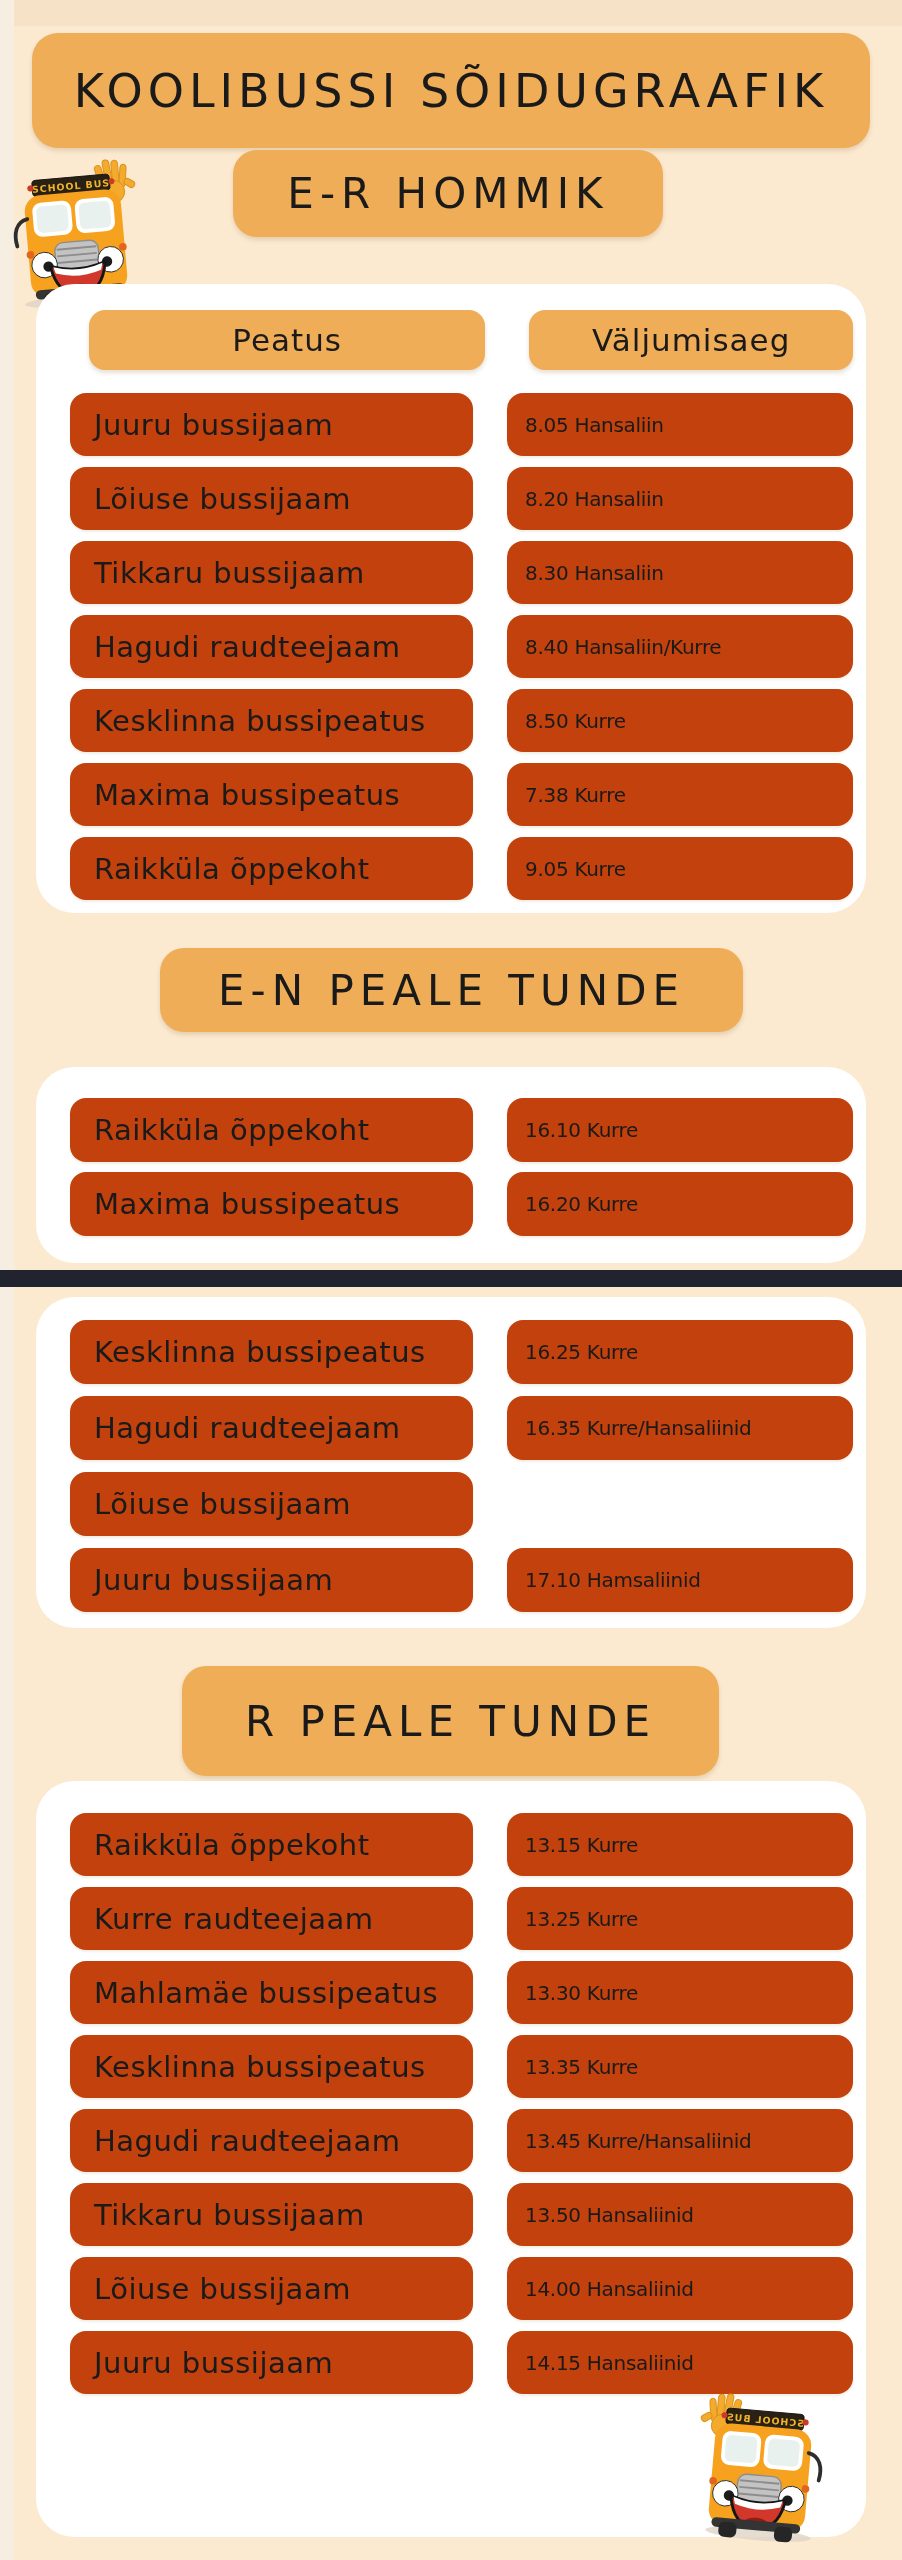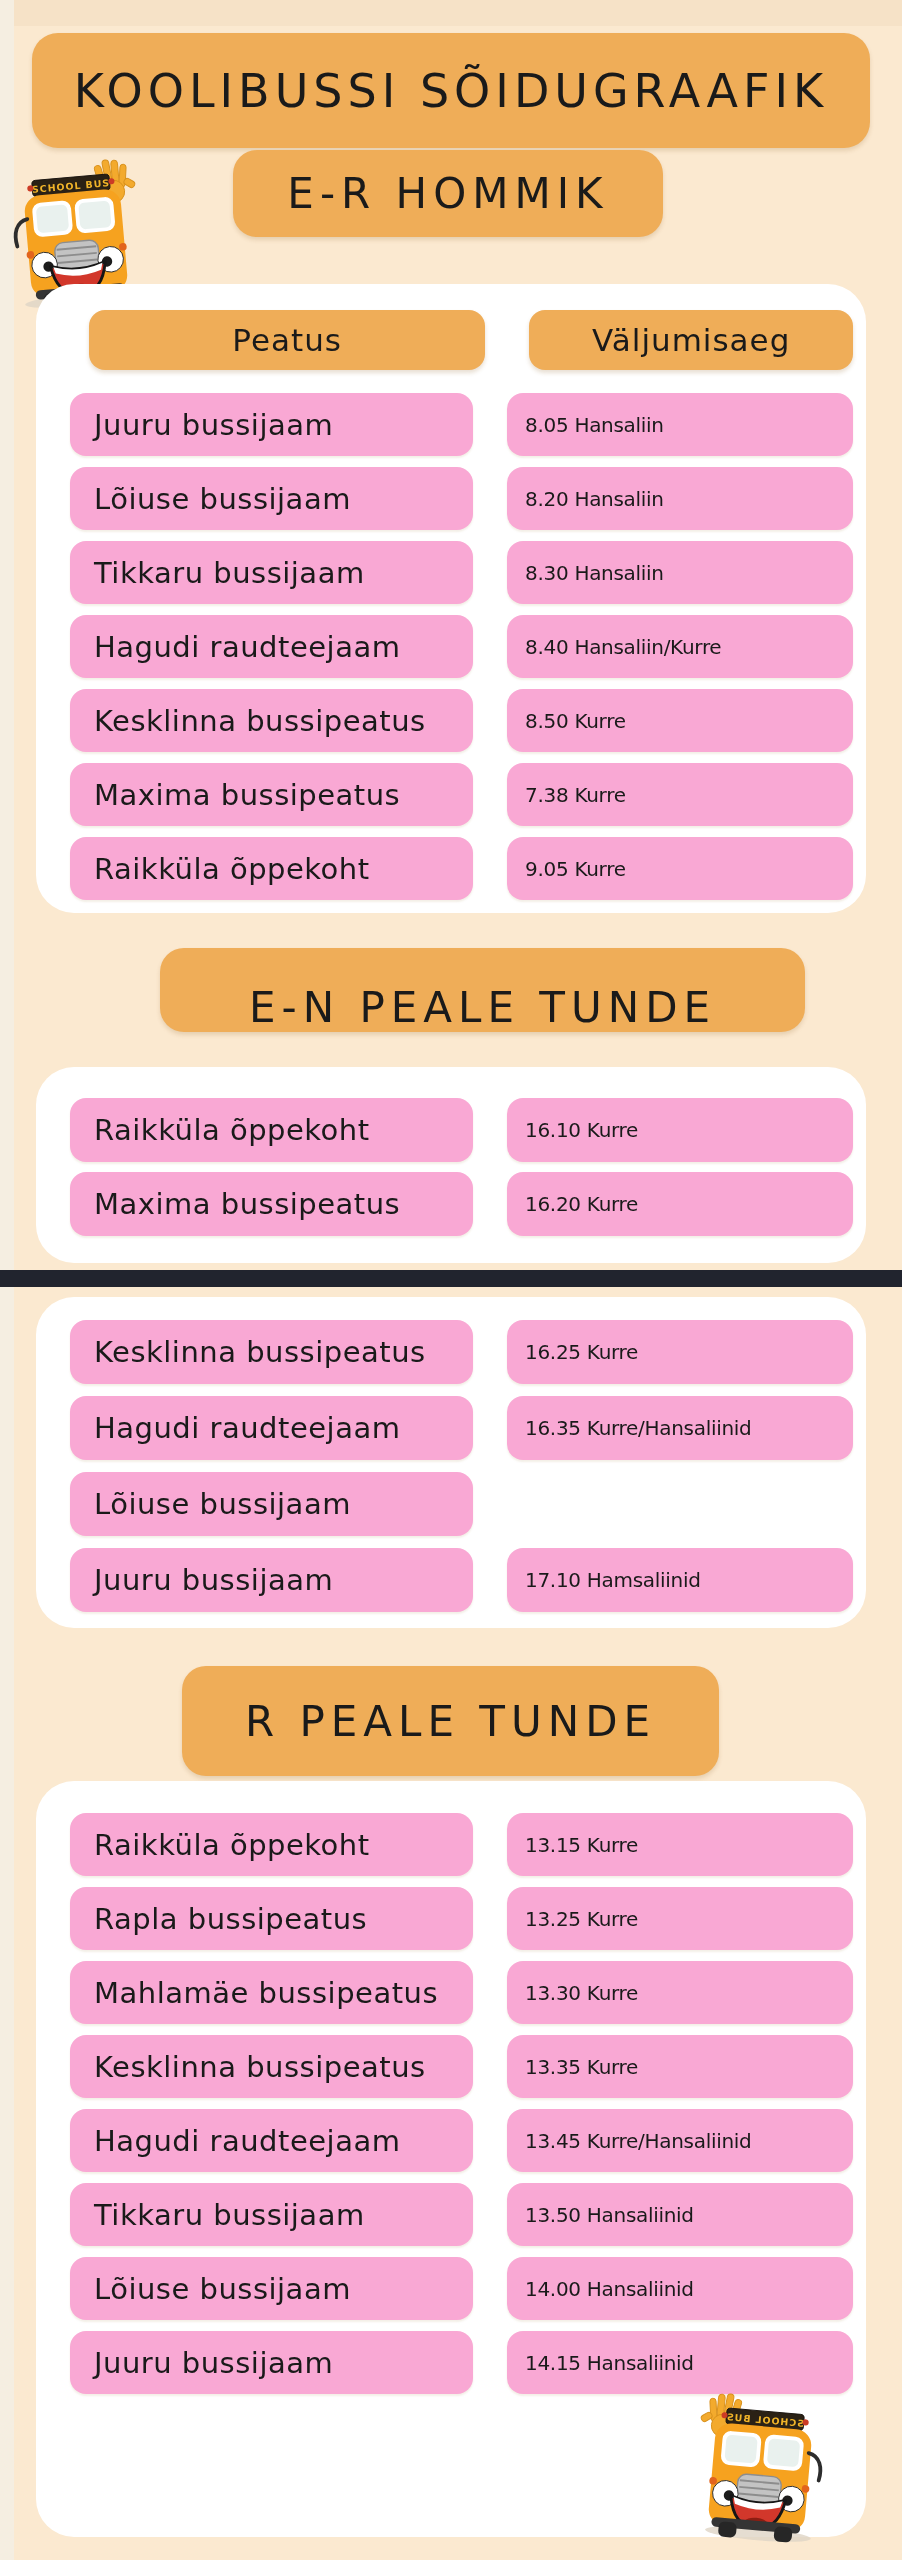--- a/index.html
+++ b/index.html
@@ -13,40 +13,40 @@
   .top-band{position:absolute;left:14px;top:0;right:0;height:26px;background:#f6e2c7;}
 
   .pill-orange{
     position:absolute;background:#efad58;display:flex;align-items:center;justify-content:center;
     box-shadow:0 3px 4px rgba(140,95,35,0.18);white-space:nowrap;
   }
   .title-pill{left:32px;top:33px;width:838px;height:115px;border-radius:26px;
     font-size:46px;font-weight:500;letter-spacing:5px;}
   .pill-morning{left:233px;top:150px;width:430px;height:87px;border-radius:24px;
     font-size:42px;font-weight:500;letter-spacing:6px;}
-  .pill-en{left:160px;top:948px;width:645px;height:84px;border-radius:24px;
-    font-size:42px;font-weight:500;letter-spacing:6px;align-items:flex-end;}
+  .pill-en{left:160px;top:948px;width:583px;height:84px;border-radius:24px;
+    font-size:42px;font-weight:500;letter-spacing:6px;}
   .pill-r{left:182px;top:1666px;width:537px;height:110px;border-radius:24px;
     font-size:42px;font-weight:500;letter-spacing:6px;}
 
   .card{
     position:absolute;left:36px;width:830px;background:#ffffff;border-radius:38px;
     box-sizing:border-box;padding:26px 13px 24px 30px;
     display:flex;flex-direction:column;
   }
   .card1{top:284px;height:629px;gap:11px;}
   .card2a{top:1067px;height:196px;padding-top:31px;gap:10px;}
   .card2b{top:1297px;height:331px;padding-top:23px;gap:12px;}
   .card3{top:1781px;height:756px;padding-top:32px;gap:11px;}
 
   .hrow,.row{display:flex;}
   .hrow{margin-bottom:12px;}
   .cell{
     box-sizing:border-box;display:flex;align-items:center;border-radius:16px;
-    background:#f9a8d4;height:63px;box-shadow:0 2px 2px rgba(160,120,60,0.12);
+    background:#c2410c;height:63px;box-shadow:0 2px 2px rgba(160,120,60,0.12);
     white-space:nowrap;overflow:hidden;
   }
   .card2a .cell,.card2b .cell{height:64px;}
   .stop{width:403px;margin-left:4px;padding:0 10px 0 24px;font-size:29px;letter-spacing:0.5px;}
   .gapcol{width:34px;flex:none;}
   .time{flex:1;padding:0 6px 0 18px;font-size:20px;letter-spacing:-0.3px;}
   .hcell{
     box-sizing:border-box;display:flex;align-items:center;justify-content:center;
     background:#efad58;border-radius:16px;height:60px;font-size:31px;font-weight:500;
     letter-spacing:1px;box-shadow:0 3px 4px rgba(140,95,35,0.2);
@@ -205,21 +205,21 @@
     <span>R PEALE TUNDE</span>
   </div>
 
   <div class="card card3">
     <div class="row">
       <div class="cell stop">Raikküla õppekoht</div>
         <div class="gapcol"></div>
       <div class="cell time">13.15 Kurre</div>
     </div>
     <div class="row">
-      <div class="cell stop">Rapla bussipeatus</div>
+      <div class="cell stop">Kurre raudteejaam</div>
         <div class="gapcol"></div>
       <div class="cell time">13.25 Kurre</div>
     </div>
     <div class="row">
       <div class="cell stop">Mahlamäe bussipeatus</div>
         <div class="gapcol"></div>
       <div class="cell time">13.30 Kurre</div>
     </div>
     <div class="row">
       <div class="cell stop">Kesklinna bussipeatus</div>

